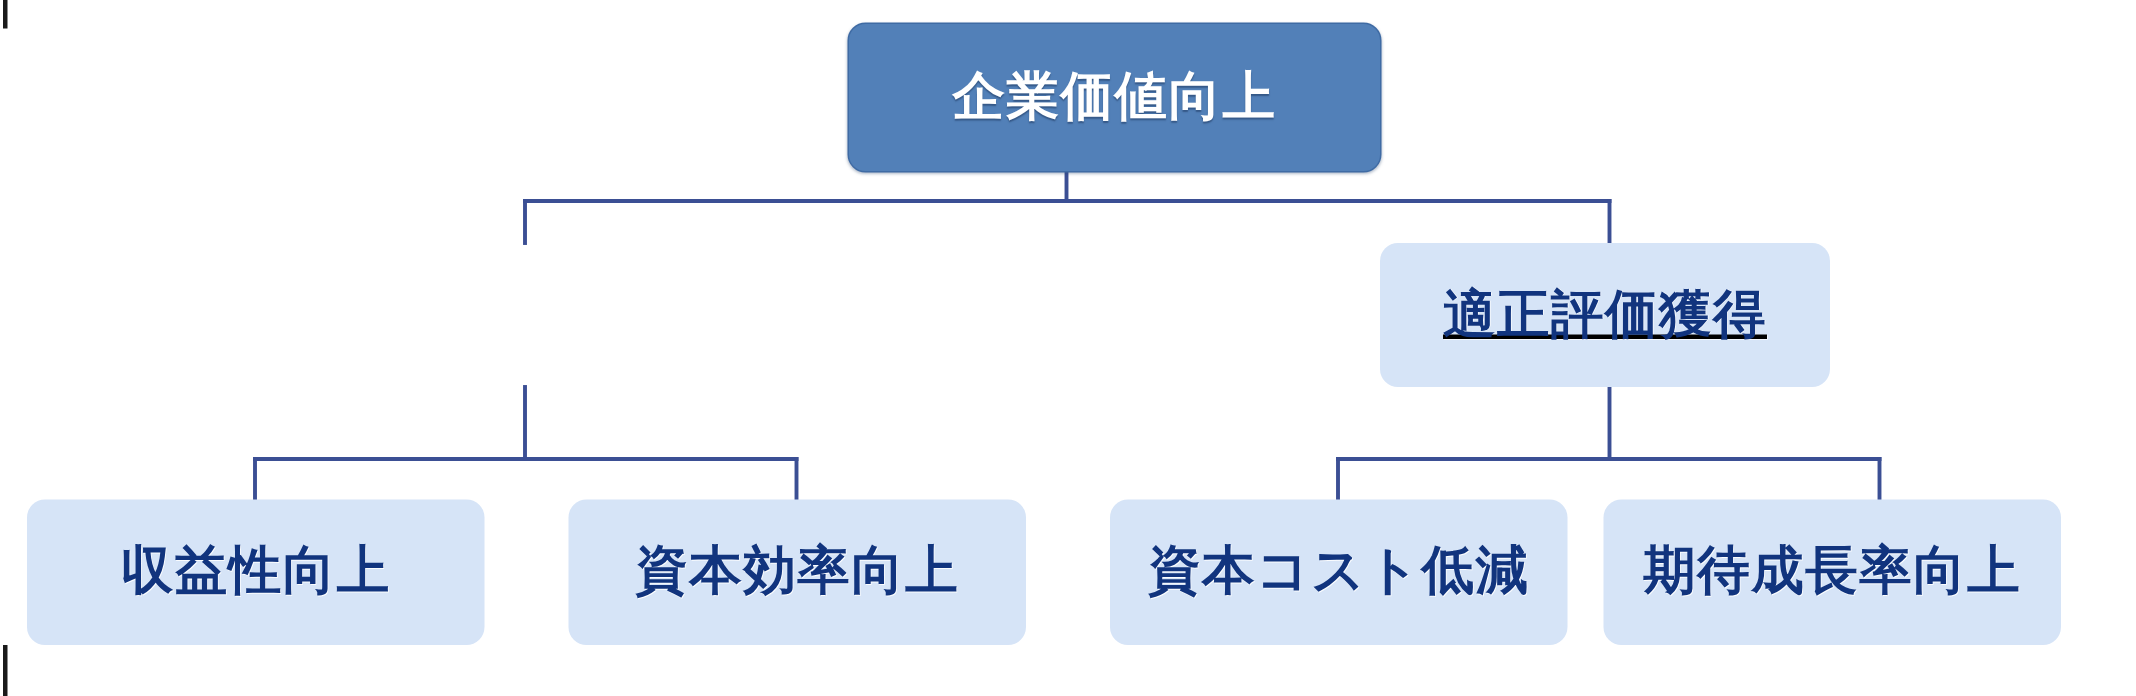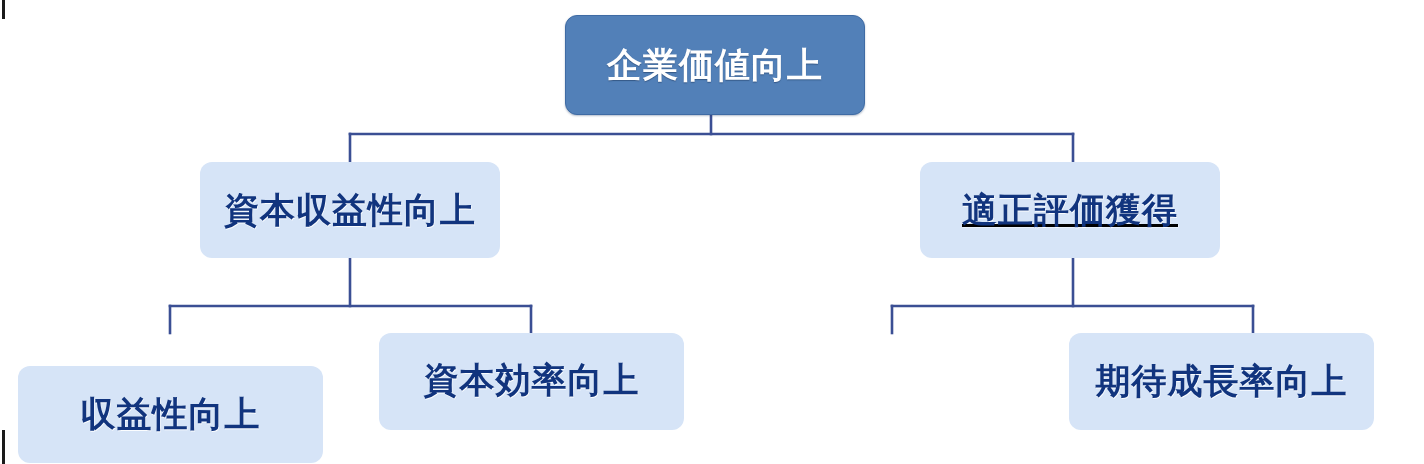--- a/index.html
+++ b/index.html
@@ -97,40 +97,40 @@
       <path d="M 531 306 L 531 333"></path>
 
       <path d="M 1073 258 L 1073 306"></path>
 
       <path d="M 892 306 L 1253 306"></path>
       <path d="M 892 306 L 892 333"></path>
       <path d="M 1253 306 L 1253 333"></path>
     </g>
   </svg>
 
-  <div class="node level-root" style="left:565px; top:15px; width:300px; height:100px;">
+  <div class="node level-root" style="left:565px; top:15px; width:356px; height:100px;">
     <span class="node-label">企業価値向上</span>
   </div>
 
-  <div class="node level-mid" style="left:200px; top:162px; width:300px; height:96px;">
-    <span class="node-label">資本収益性向上</span>
-  </div>
 
   <div class="node level-mid" style="left:920px; top:162px; width:300px; height:96px;text-decoration:underline;">
     <span class="node-label">適正評価獲得</span>
   </div>
 
-  <div class="node level-leaf" style="left:18px; top:333px; width:305px; height:97px;margin-top:33px;">
+  <div class="node level-leaf" style="left:18px; top:333px; width:305px; height:97px;">
     <span class="node-label">収益性向上</span>
   </div>
 
   <div class="node level-leaf" style="left:379px; top:333px; width:305px; height:97px;font-family:Liberation Serif, serif;">
     <span class="node-label">資本効率向上</span>
   </div>
 
+  <div class="node level-leaf" style="left:740px; top:333px; width:305px; height:97px;">
+    <span class="node-label">資本コスト低減</span>
+  </div>
 
   <div class="node level-leaf" style="left:1069px; top:333px; width:305px; height:97px;">
     <span class="node-label">期待成長率向上</span>
   </div>
 
   <div class="edge-mark" style="left:2px; top:0px; width:3px; height:19px;"></div>
   <div class="edge-mark" style="left:2px; top:430px; width:3px; height:34px;"></div>
 
 </div>
 

